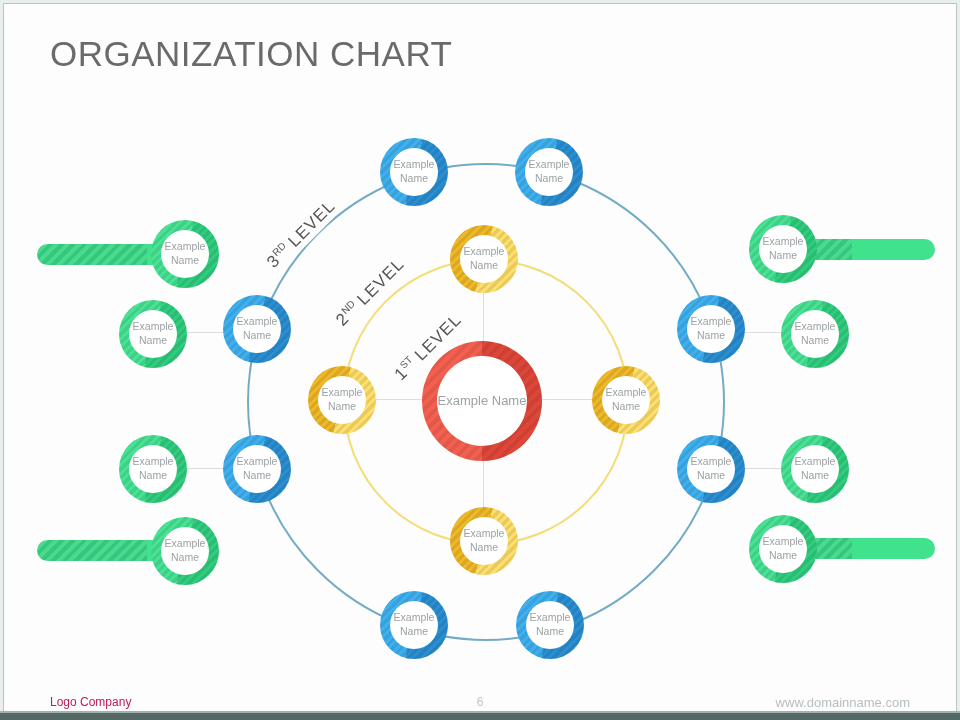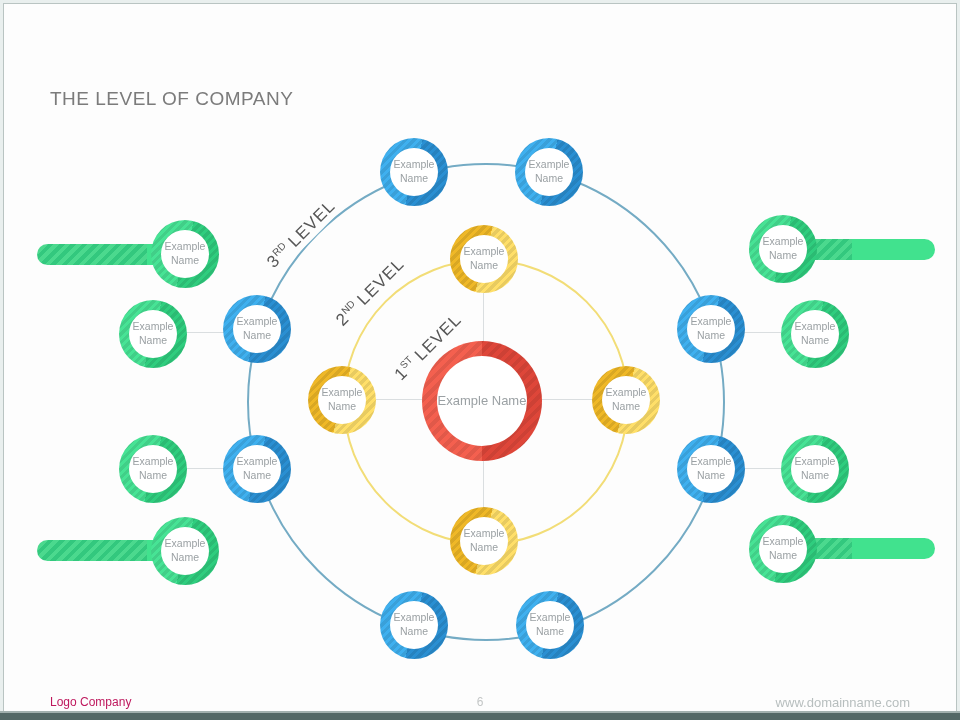--- a/index.html
+++ b/index.html
@@ -86,21 +86,21 @@
   .bottom-bar{
     position:absolute;left:0;right:0;bottom:0;height:7px;z-index:10;
     background:#546866;border-top:2px solid #a2b0ae;
   }
 </style>
 </head>
 <body>
 
 <div class="slide">
 
-  <div class="subtitle">THE LEVEL OF COMPANY</div>
+  <div class="title">ORGANIZATION CHART</div>
 
   <div class="diagram">
 
     <div class="arc arc-outer"></div>
     <div class="arc arc-mid"></div>
 
     <div class="conn" style="left:338px;top:395px;width:284px;height:1px"></div>
     <div class="conn" style="left:479px;top:255px;width:1px;height:282px"></div>
     <div class="conn" style="left:149px;top:328px;width:106px;height:1px"></div>
     <div class="conn" style="left:149px;top:464px;width:106px;height:1px"></div>

